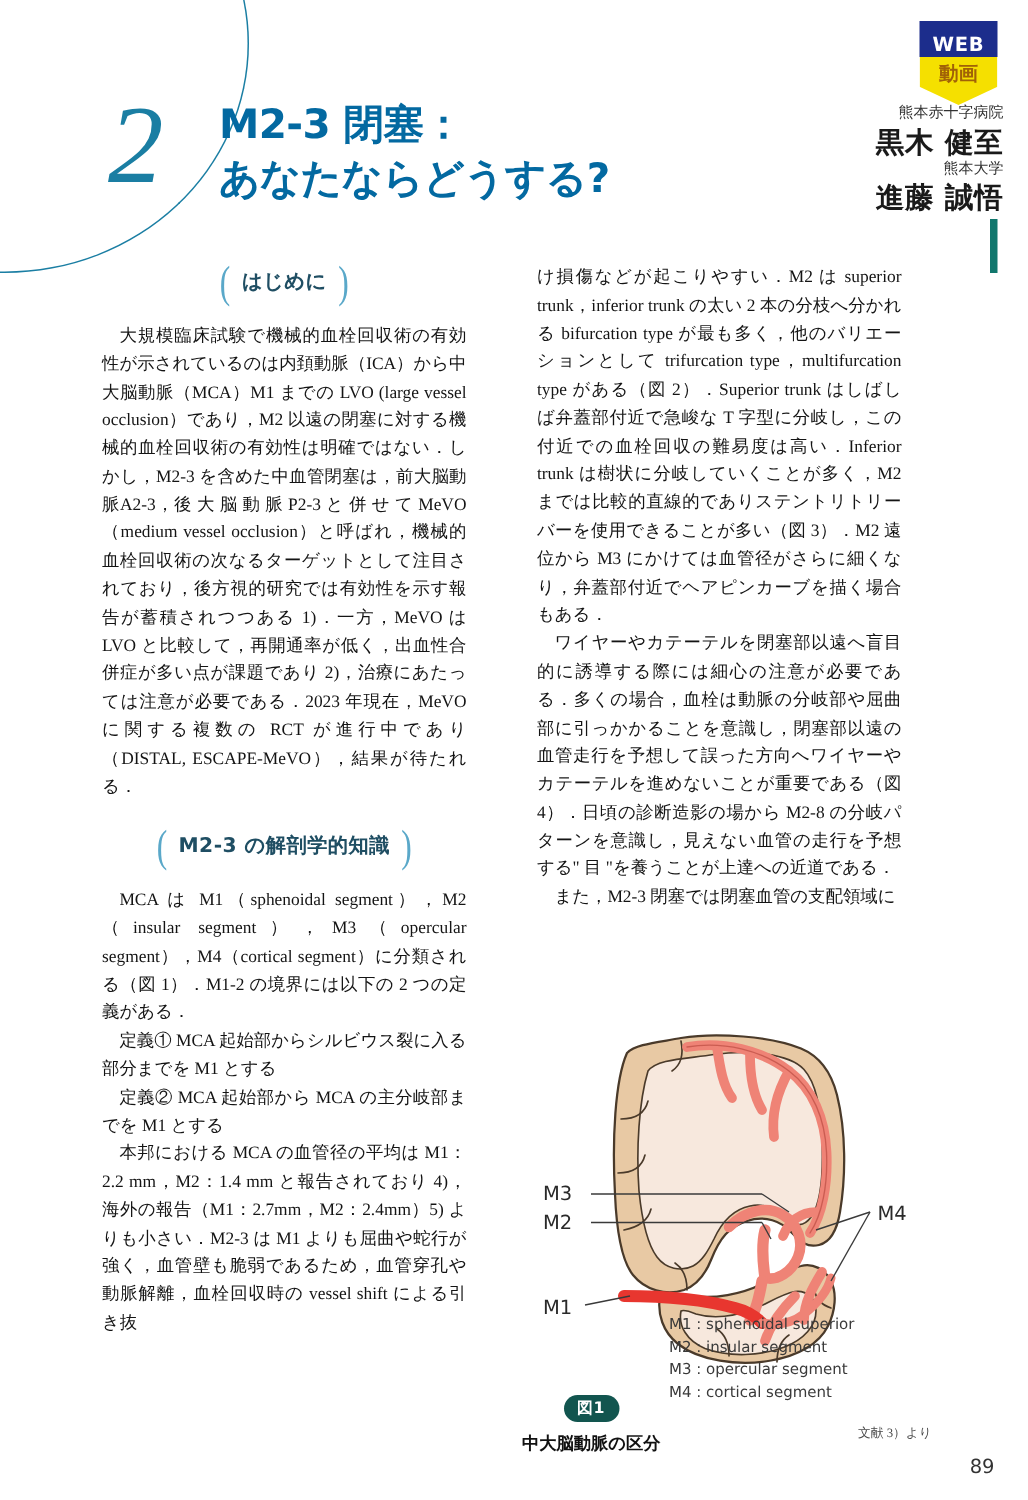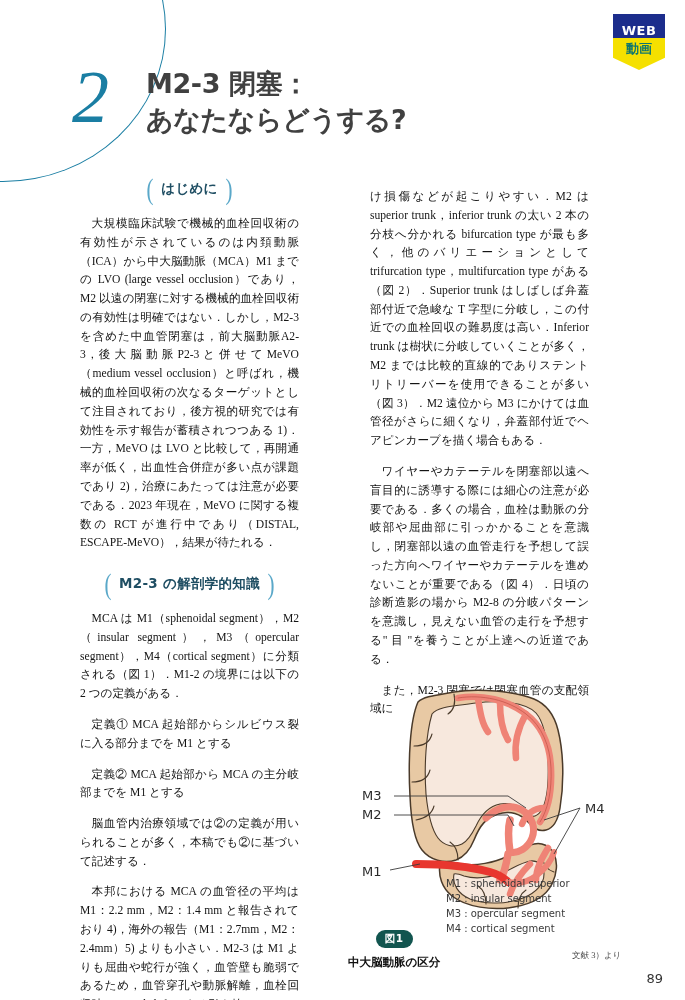--- a/index.html
+++ b/index.html
@@ -41,21 +41,21 @@
   }
 
   .title-block {
     position: absolute;
     left: 146px; top: 66px;
   }
   .title-line {
     font-family: "DejaVu Sans", "Liberation Sans", sans-serif;
     font-size: 27px;
     font-weight: bold;
-    color: #404040;
+    color: #0369a1;
     line-height: 1.33;
     letter-spacing: -0.4px;
     white-space: nowrap;
   }
 
   
   .web-badge {
     position: absolute;
     left: 613px; top: 14px;
     width: 52px; height: 56px;
@@ -74,21 +74,21 @@
     font-family: "DejaVu Sans", "Liberation Sans", sans-serif;
     font-size: 13px; font-weight: bold; letter-spacing: 0.5px;
   }
   .web-bot {
     position: absolute; left: 0; top: 24px; width: 52px; height: 32px;
     background: #f5e000;
     clip-path: polygon(0 0, 100% 0, 100% 62%, 50% 100%, 0 62%);
     display: flex; align-items: flex-start; justify-content: center;
   }
   .web-bot span {
-    color: #0f766e;
+    color: #a16207;
     font-family: "DejaVu Sans", "Liberation Sans", sans-serif;
     font-size: 13px; font-weight: bold;
     margin-top: 2px;
   }
 
   
   .authors {
     position: absolute;
     right: 16px; top: 70px;
     width: 150px;
@@ -137,21 +137,21 @@
   .sec-head .txt {
     font-family: "DejaVu Sans", "Liberation Sans", sans-serif;
     font-size: 13.5px;
     font-weight: bold;
     color: #1f4e63;
     letter-spacing: 0.3px;
     white-space: nowrap;
   }
   .sec-head.sec2 { margin-top: 18px; }
 
-  p.para { text-indent: 1em; margin: 12px; }
+  p.para { text-indent: 1em; margin: 0; }
 
   
   .figure-wrap {
     position: absolute;
     left: 358px; top: 668px;
     width: 300px;
   }
   .brain-svg { display: block; }
 
   .fig-legend {
@@ -222,20 +222,27 @@
       <div class="web-shield">
         <div class="web-top">
           <span>WEB</span>
         </div>
         <div class="web-bot">
           <span>動画</span>
         </div>
       </div>
     </div>
 
+    <div class="authors">
+      <div class="aff">熊本赤十字病院</div>
+      <div class="auth-name">黒木 健至</div>
+      <div class="aff">熊本大学</div>
+      <div class="auth-name">進藤 誠悟</div>
+      <div class="auth-bar"></div>
+    </div>
   </div>
 
   <div class="col col-left">
 
     <div class="sec-head">
       <span class="paren">(</span>
       <span class="txt">はじめに</span>
       <span class="paren">)</span>
     </div>
 
@@ -243,21 +250,20 @@
 
     <div class="sec-head sec2">
       <span class="paren">(</span>
       <span class="txt">M2-3 の解剖学的知識</span>
       <span class="paren">)</span>
     </div>
 
     <p class="para">MCA は M1（sphenoidal segment），M2（insular segment），M3（opercular segment），M4（cortical segment）に分類される（図 1）．M1-2 の境界には以下の 2 つの定義がある．</p>
     <p class="para">定義① MCA 起始部からシルビウス裂に入る部分までを M1 とする</p>
     <p class="para">定義② MCA 起始部から MCA の主分岐部までを M1 とする</p>
-    <p class="para">脳血管内治療領域では②の定義が用いられることが多く，本稿でも②に基づいて記述する．</p>
     <p class="para">本邦における MCA の血管径の平均は M1：2.2 mm，M2：1.4 mm と報告されており 4)，海外の報告（M1：2.7mm，M2：2.4mm）5) よりも小さい．M2-3 は M1 よりも屈曲や蛇行が強く，血管壁も脆弱であるため，血管穿孔や動脈解離，血栓回収時の vessel shift による引き抜</p>
   </div>
 
   <div class="col col-right">
     <p class="para" style="text-indent:0">け損傷などが起こりやすい．M2 は superior trunk，inferior trunk の太い 2 本の分枝へ分かれる bifurcation type が最も多く，他のバリエーションとして trifurcation type，multifurcation type がある（図 2）．Superior trunk はしばしば弁蓋部付近で急峻な T 字型に分岐し，この付近での血栓回収の難易度は高い．Inferior trunk は樹状に分岐していくことが多く，M2 までは比較的直線的でありステントリトリーバーを使用できることが多い（図 3）．M2 遠位から M3 にかけては血管径がさらに細くなり，弁蓋部付近でヘアピンカーブを描く場合もある．</p>
     <p class="para">ワイヤーやカテーテルを閉塞部以遠へ盲目的に誘導する際には細心の注意が必要である．多くの場合，血栓は動脈の分岐部や屈曲部に引っかかることを意識し，閉塞部以遠の血管走行を予想して誤った方向へワイヤーやカテーテルを進めないことが重要である（図 4）．日頃の診断造影の場から M2-8 の分岐パターンを意識し，見えない血管の走行を予想する" 目 "を養うことが上達への近道である．</p>
     <p class="para">また，M2-3 閉塞では閉塞血管の支配領域に</p>
   </div>
 
   <div class="figure-wrap">

